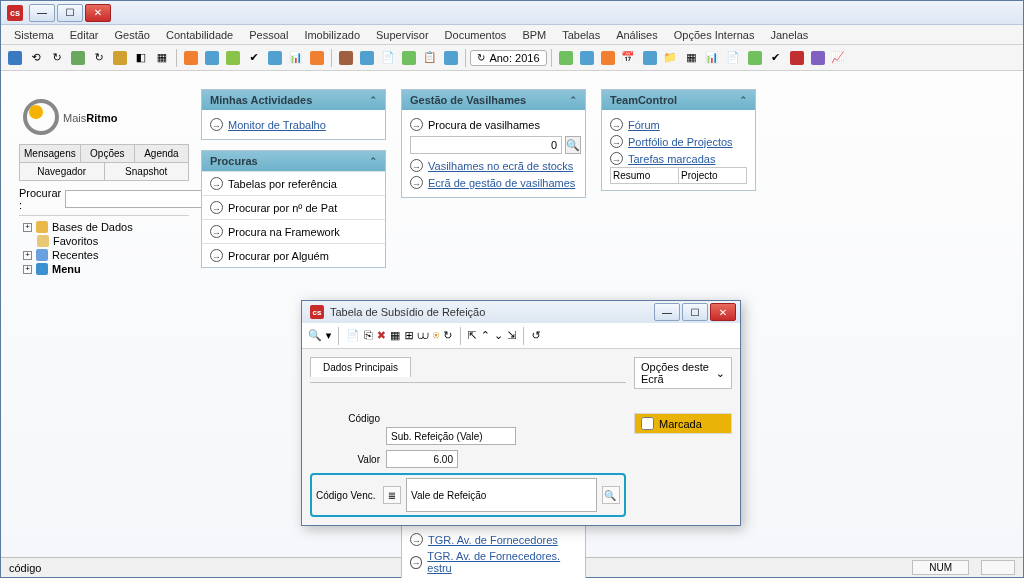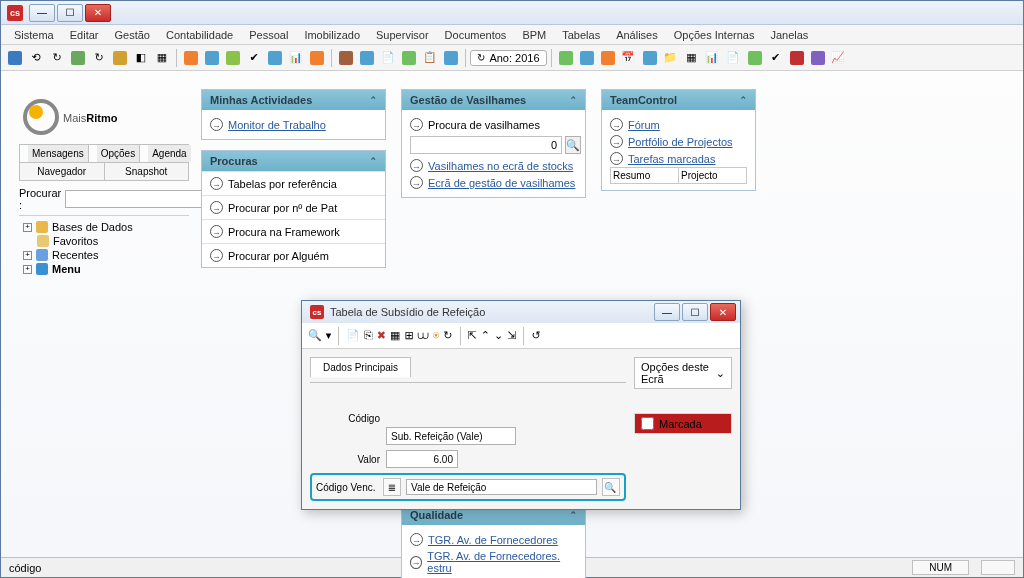--- a/index.html
+++ b/index.html
@@ -19,21 +19,21 @@
 .tb-icon { width:14px; height:14px; border-radius:2px; }
 .year-pill { display:flex; align-items:center; gap:4px; padding:1px 6px; border:1px solid #b0b0b0; border-radius:3px; background:#fff; font-size:10px; }
 .workspace { flex:1; background:linear-gradient(#fdfdfd,#f5f7fa); display:flex; padding:18px; gap:12px; position:relative; }
 .sidebar { width:170px; display:flex; flex-direction:column; }
 .logo { height:55px; display:flex; align-items:center; padding:4px; }
 .logo-mark { width:36px; height:36px; border:4px solid #888; border-radius:50%; position:relative; margin-right:4px; }
 .logo-mark::after { content:''; position:absolute; width:14px; height:14px; background:#f5b200; border-radius:50%; top:2px; left:2px; }
 .logo-text { font-size:18px; font-weight:300; color:#555; }
 .logo-text b { color:#000; font-weight:600; }
 .side-tabs { display:flex; border:1px solid #c0c0c0; border-bottom:none; }
-.side-tab { flex:1; padding:3px 4px; text-align:center; background:#ebebeb; border-right:1px solid #c0c0c0; cursor:pointer; font-size:10px;margin-left:8px; }
+.side-tab { flex:1; padding:3px 4px; text-align:center; background:#ebebeb; border-right:1px solid #c0c0c0; cursor:pointer; font-size:10px; }
 .side-tab:last-child { border-right:none; }
 .side-tabs2 { display:flex; border:1px solid #c0c0c0; }
 .side-tab2 { flex:1; padding:3px 4px; text-align:center; background:#f5f5f5; border-right:1px solid #c0c0c0; cursor:pointer; font-size:10px; }
 .side-tab2:last-child { border-right:none; }
 .search-row { display:flex; align-items:center; margin:6px 0 4px; gap:4px; }
 .search-row input { flex:1; border:1px solid #b0b0b0; height:18px; padding:0 3px; }
 .tree { border-top:1px solid #d0d0d0; padding-top:4px; }
 .tree-item { display:flex; align-items:center; padding:1px 0 1px 4px; gap:4px; cursor:pointer; font-size:10px; }
 .tree-toggle { width:9px; height:9px; border:1px solid #888; display:flex; align-items:center; justify-content:center; font-size:8px; line-height:1; }
 .tree-icon { width:12px; height:12px; border-radius:2px; }
@@ -71,23 +71,23 @@
 .modal-tab { padding:4px 12px; border:1px solid #c0c0c0; background:#fff; font-size:10px; border-bottom:none; }
 .modal-tabline { height:1px; background:#c0c0c0; margin-top:-1px; margin-bottom:8px; }
 .form-row { display:flex; align-items:center; margin-bottom:5px; gap:6px; }
 .form-row label { width:70px; text-align:right; font-size:10px; }
 .form-row input { height:18px; border:1px solid #b0b0b0; padding:0 4px; font-size:10px; }
 .codigo-input { width:130px;margin-top:36px; }
 .valor-input { width:72px; text-align:right; }
 .highlight-row { border:2px solid #1aa0c8; border-radius:4px; padding:3px 4px; display:flex; align-items:center; gap:5px; }
 .highlight-row label { width:62px; text-align:left; font-size:10px; }
 .icon-btn { width:18px; height:18px; border:1px solid #c0c0c0; background:#fafafa; display:flex; align-items:center; justify-content:center; cursor:pointer; font-size:10px; }
-.venc-input { flex:1; height:16px; border:1px solid #b0b0b0; padding:0 4px; font-size:10px; }
+.venc-input { flex:1; height:34px; border:1px solid #b0b0b0; padding:0 4px; font-size:10px; }
 .opt-header { border:1px solid #c0c0c0; background:#fff; padding:3px 6px; display:flex; align-items:center; justify-content:space-between; font-size:10px; margin-bottom:24px; }
-.check-row { display:flex; align-items:center; gap:5px; border:1px solid #d8d8d8; background:#b91c1c; padding:3px 6px; font-size:10px; }
+.check-row { display:flex; align-items:center; gap:5px; border:1px solid #d8d8d8; background:#eab308; padding:3px 6px; font-size:10px; }
 .tc-cols { display:flex; border:1px solid #c8c8c8; }
 .tc-col { flex:1; text-align:left; padding:2px; border-right:1px solid #c8c8c8; font-size:10px; background:#fff; }
 .tc-col:last-child{border-right:none;}
 </style>
 </head>
 <body>
 
 <div class="window">
 
   <div class="titlebar">

